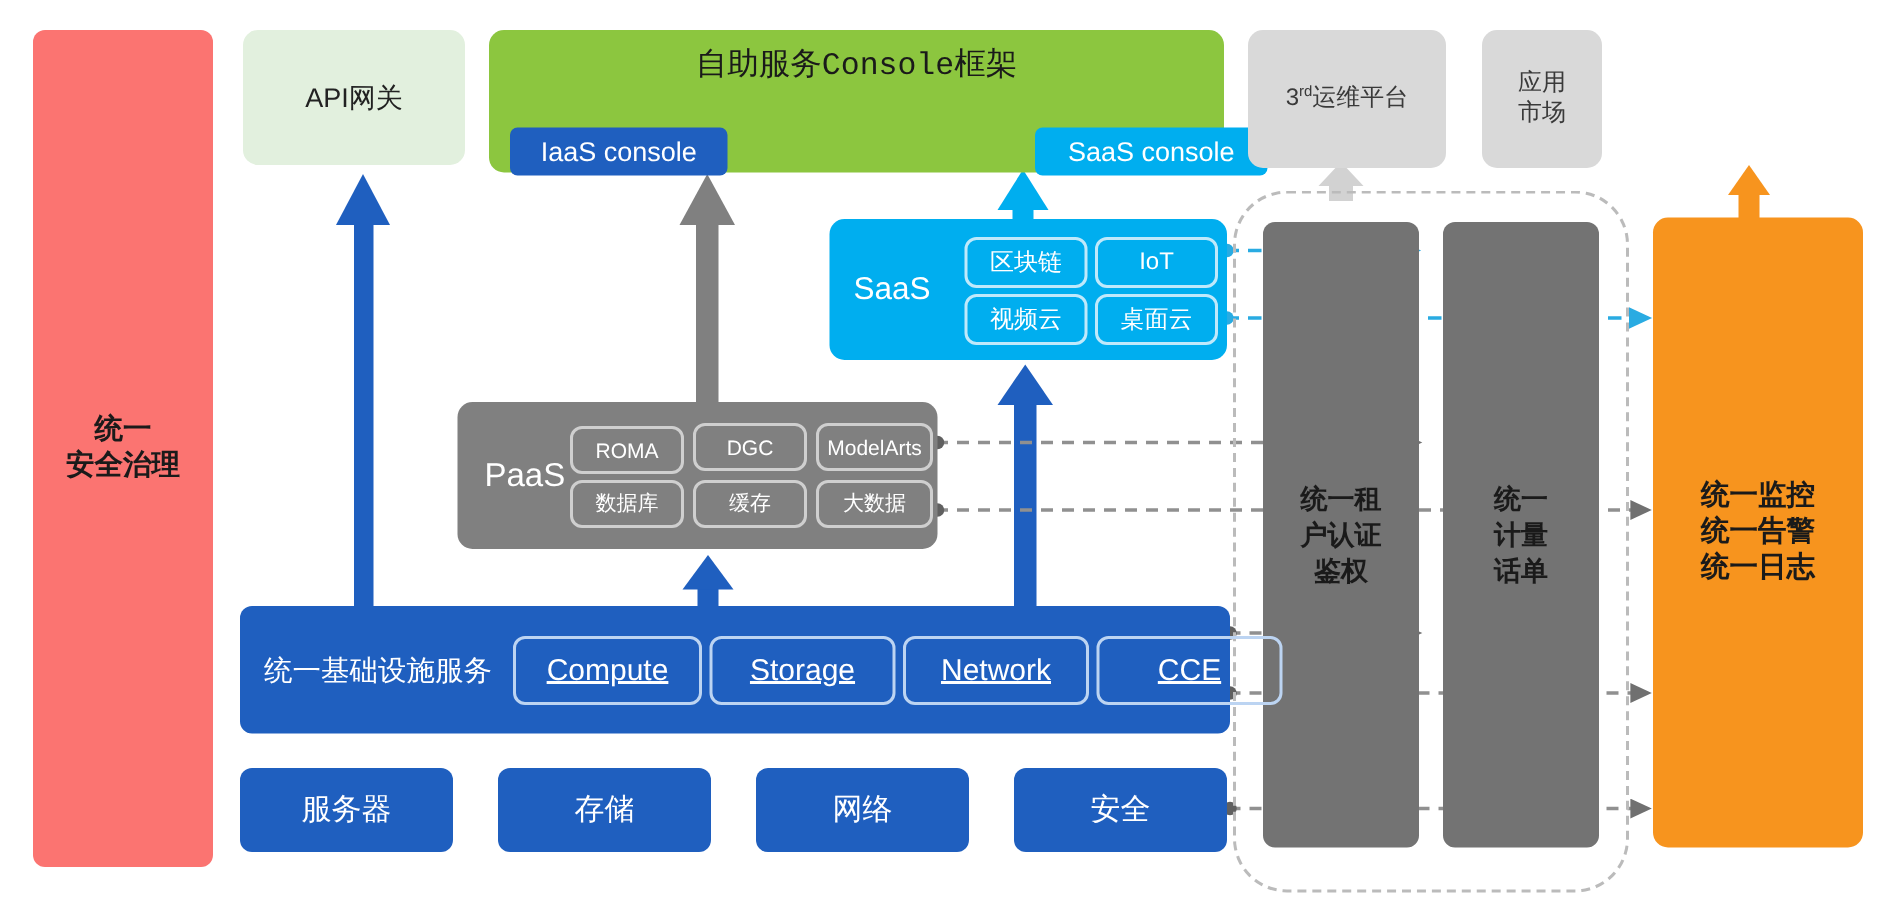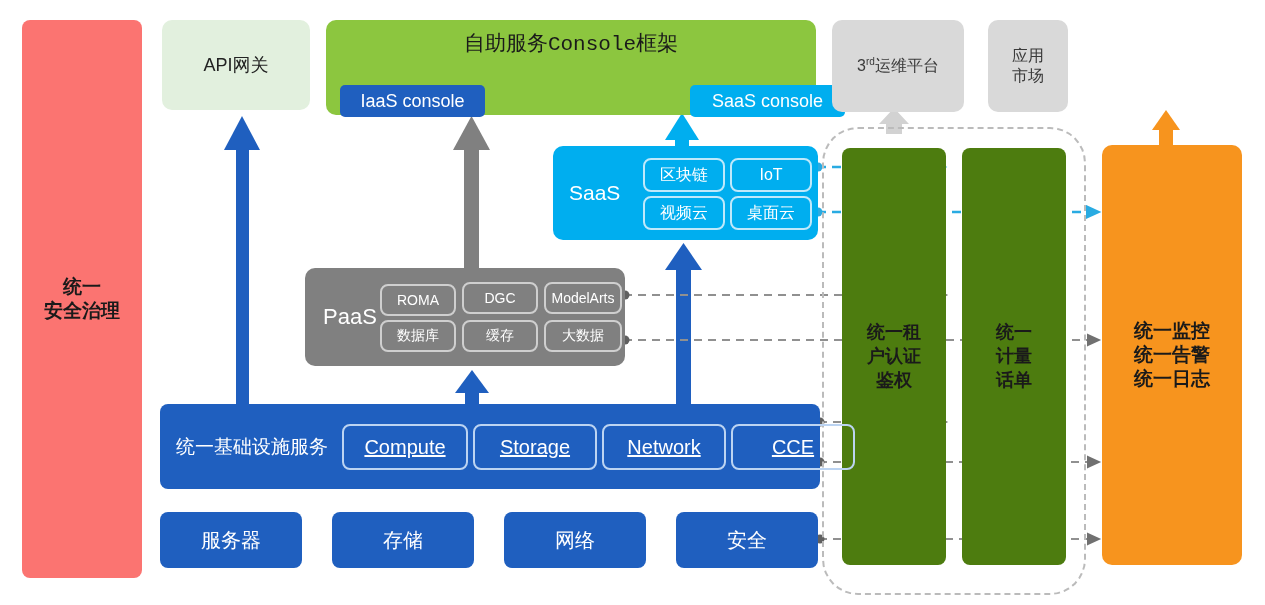--- a/index.html
+++ b/index.html
@@ -46,21 +46,21 @@
   
   .infra{background:#1F5FBF;border-radius:8px;display:block;}
   .infra-label{position:absolute;left:16px;top:50%;transform:translateY(-50%);color:#fff;font-size:19px;}
   .infra-chip{position:absolute;border:2px solid #bcd4f2;border-radius:8px;color:#fff;font-size:20px;
               display:flex;align-items:center;justify-content:center;background:transparent;text-decoration:underline;}
 
   
   .bluebox{background:#1F5FBF;color:#fff;font-size:20px;border-radius:8px;}
 
   
-  .greycol{background:#4d7c0f;border-radius:8px;display:block;font-family:Liberation Mono, monospace;}
+  .greycol{background:#737373;border-radius:8px;display:block;}
   .greycol-label{position:absolute;left:0;right:0;top:50%;transform:translateY(-50%);
                  text-align:center;color:#1a1a1a;font-size:18px;font-weight:700;line-height:1.35;}
   .dashed-container{position:absolute;border:2px dashed #BBBBBB;border-radius:36px;box-sizing:border-box;}
 
   svg.overlay{position:absolute;left:0;top:0;width:1265px;height:605px;pointer-events:none;}
 </style>
 </head>
 <body>
 
 <div id="canvas">

